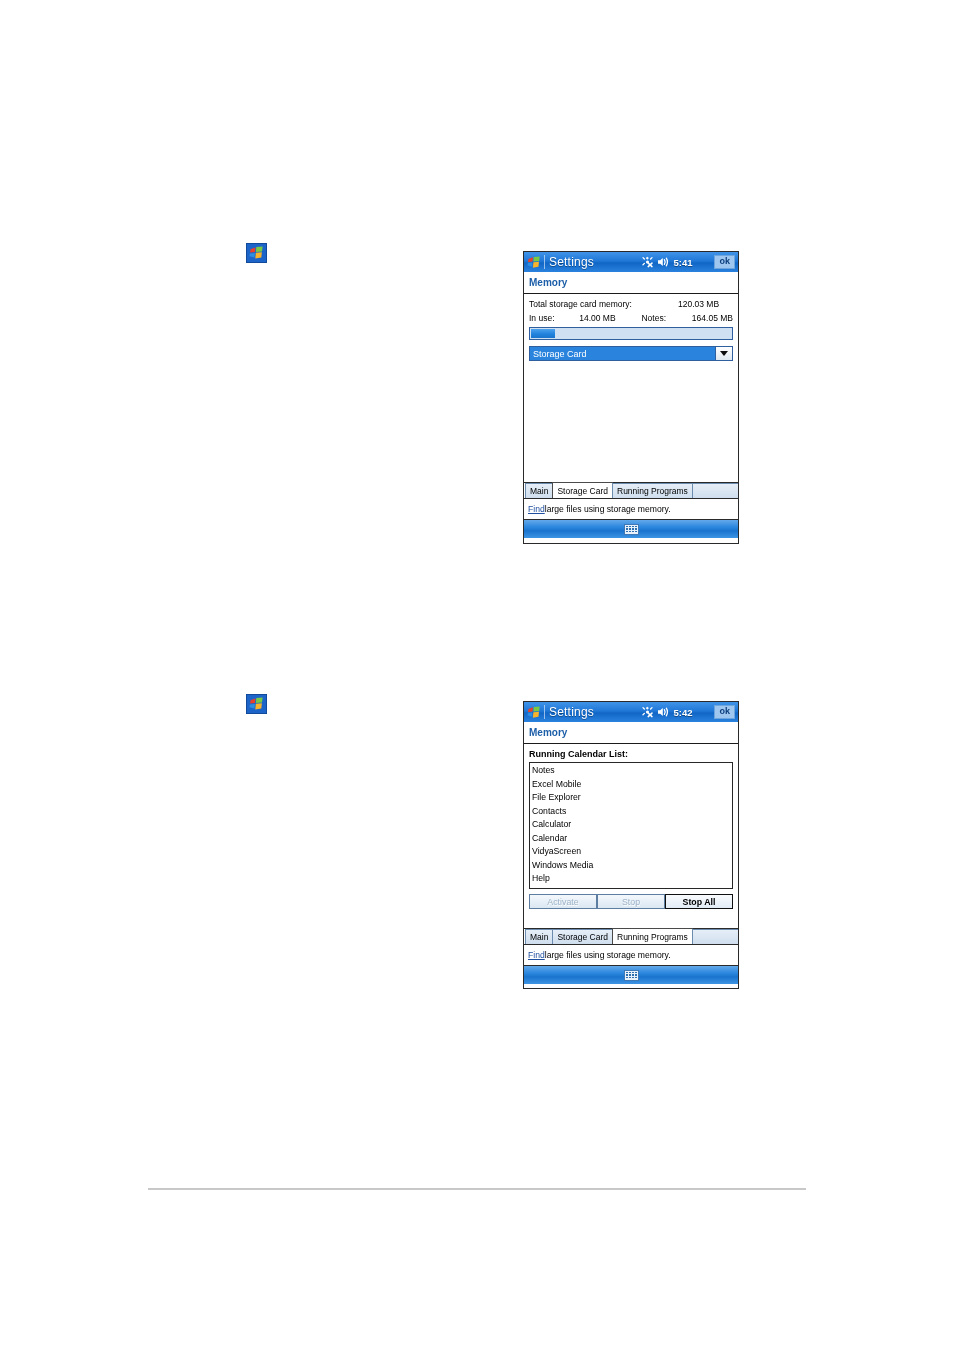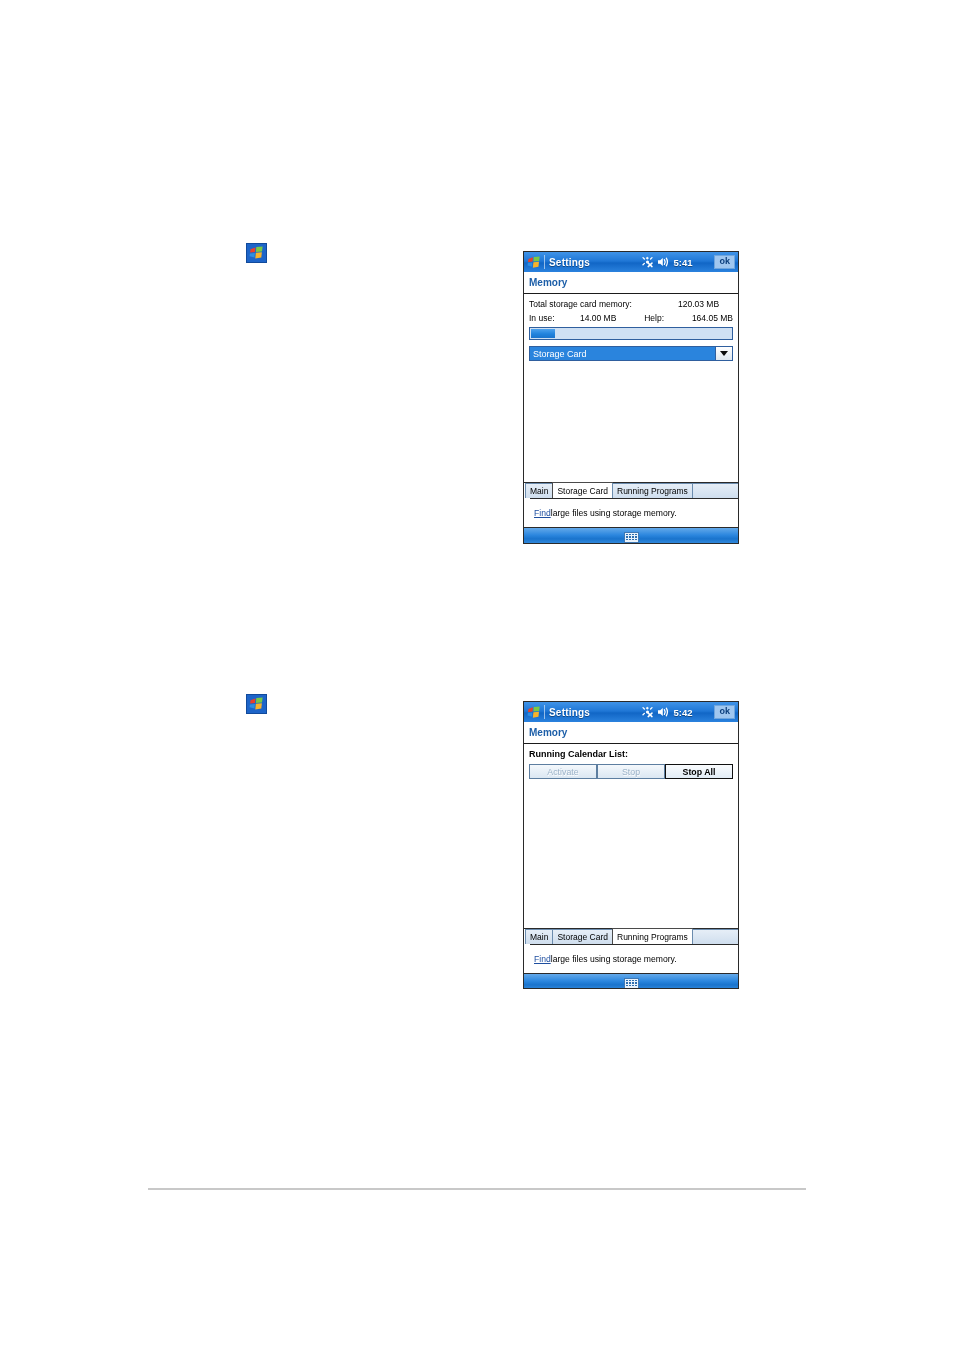--- a/index.html
+++ b/index.html
@@ -57,22 +57,22 @@
     flex: 0 0 auto;
   }
   .tb-sep {
     width: 1px; height: 14px;
     background: rgba(255,255,255,0.55);
     margin: 0 4px 0 2px;
     flex: 0 0 auto;
   }
   .tb-title {
     color: #ffffff;
-    font-size: 10px;
-    font-weight: bold;
+    font-size: 12px;
+    font-weight: normal;
     letter-spacing: 0.2px;
     text-shadow: 0 1px 0 rgba(0,0,0,0.35);
     flex: 0 0 auto;
   }
   .tb-spacer { flex: 1 1 auto; }
   .tb-icon {
     flex: 0 0 auto;
     display: flex; align-items: center;
     margin-right: 3px;
   }
@@ -259,28 +259,27 @@
     background: #ffffff;
     height: 16px;
     border-color: #4a4a4a;
   }
   .tab.blank { flex: 1 1 auto; padding: 0; }
 
   
   .findbar {
     border-top: 1px solid #2a2a2a;
     background: #ffffff;
-    height: 29px;
+    height: 21px;
     display: flex;
     align-items: center;
     padding-left: 4px;
     box-sizing: border-box;
     font-size: 8.6px;
     white-space: nowrap;
-    margin-left: 6px;
   }
   .find-link {
     color: #1f4fa0;
     text-decoration: underline;
   }
 
   
   .sipbar {
     height: 18px;
     background: linear-gradient(to bottom,#63a9ea 0%, #2b86de 40%, #1a74cd 60%, #3e94e4 100%);
@@ -362,21 +361,21 @@
     <div class="mem-row">
       <span class="mem-label">Total storage card memory:</span>
       <span class="gap-md"></span>
       <span class="mem-val">120.03 MB</span>
     </div>
     <div class="mem-row">
       <span class="mem-label">In use:</span>
       <span class="gap-sm"></span>
       <span class="mem-val">14.00 MB</span>
       <span class="gap-md"></span>
-      <span class="mem-label">Help:</span>
+      <span class="mem-label">Notes:</span>
       <span class="gap-md"></span>
       <span class="mem-val">164.05 MB</span>
     </div>
 
     <div class="progress-outer">
       <div class="progress-inner" id="storage-progress-fill" style="width: 11.7%;"></div>
     </div>
 
     <div class="combo">
       <div class="combo-text">Storage Card</div>
@@ -460,20 +459,31 @@
     <div class="tb-ok">ok</div>
   </div>
 
   <div class="subheader">
     <span class="subheader-text">Memory</span>
   </div>
 
   <div class="screen-body" style="height:184px;">
     <div class="rp-title">Running Calendar List:</div>
 
+    <div class="rp-list" id="programs-list" style="height:127px;">
+        <div class="rp-item">Notes</div>
+        <div class="rp-item">Excel Mobile</div>
+        <div class="rp-item">File Explorer</div>
+        <div class="rp-item">Contacts</div>
+        <div class="rp-item">Calculator</div>
+        <div class="rp-item">Calendar</div>
+        <div class="rp-item">VidyaScreen</div>
+        <div class="rp-item">Windows Media</div>
+        <div class="rp-item">Help</div>
+      </div>
 
     <div class="rp-buttons" id="programs-buttons">
         <div class="btn disabled">Activate</div>
         <div class="btn disabled">Stop</div>
         <div class="btn primary">Stop All</div>
       </div>
   </div>
 
   <div class="tabstrip">
     <div class="tab">Main</div>

